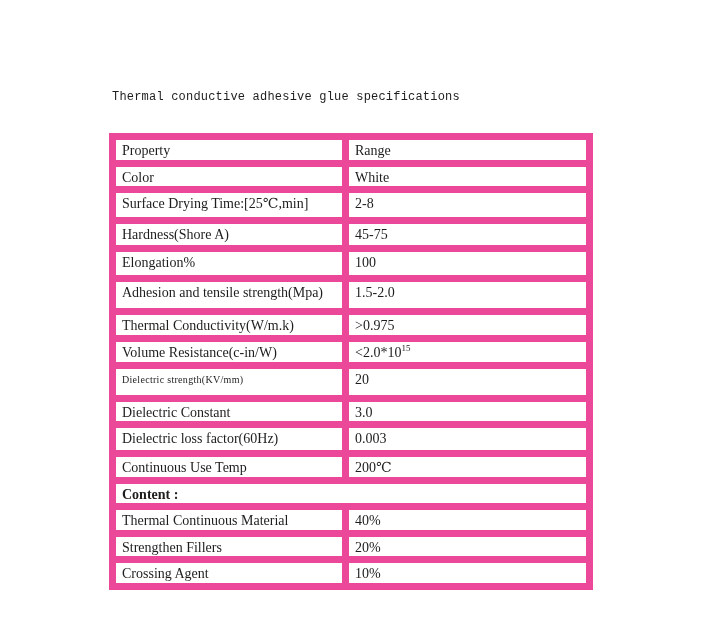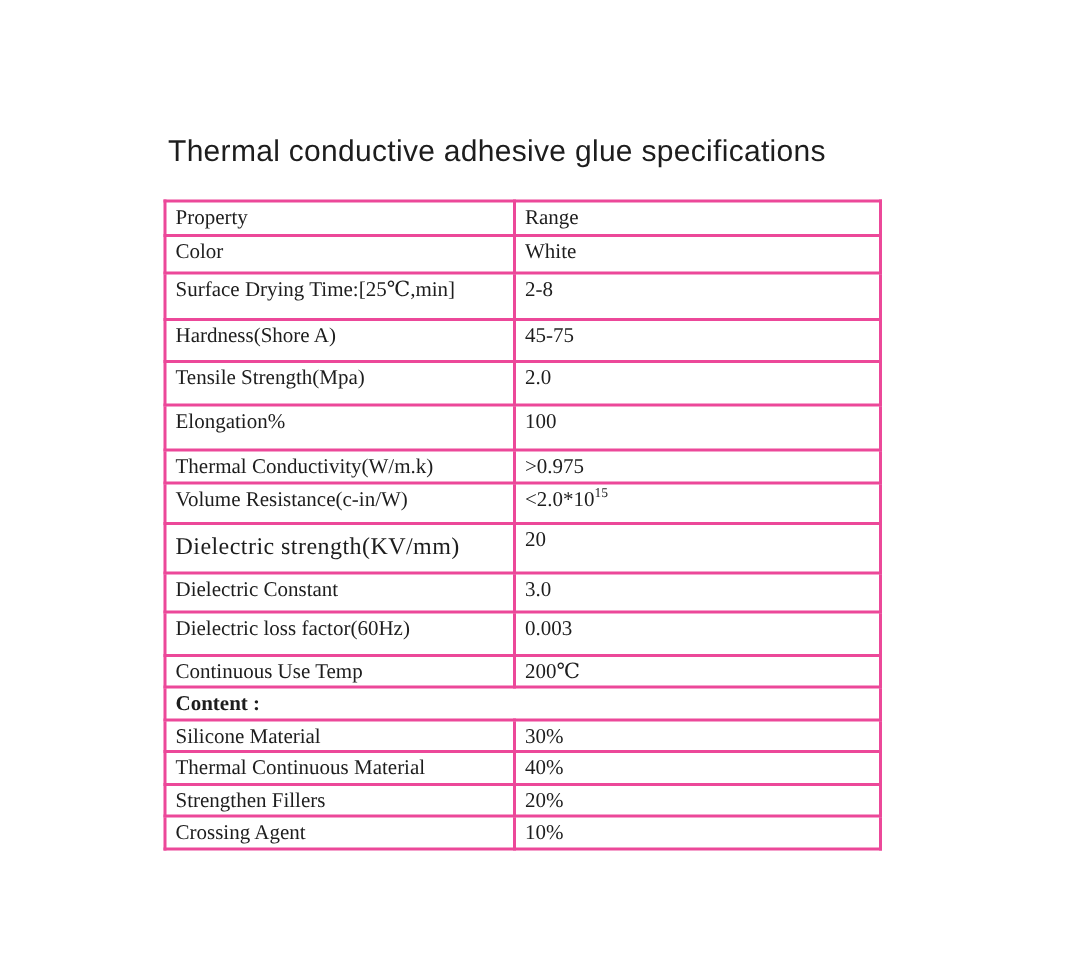--- a/index.html
+++ b/index.html
@@ -9,56 +9,56 @@
     background: #ffffff;
     position: relative;
     font-family: "Liberation Serif", "DejaVu Serif", serif;
     overflow: hidden;
   }
   .page-title {
     position: absolute;
     left: 112px;
     top: 90px;
     margin: 0;
-    font-family: Liberation Sans, sans-serif;
-    font-size: 20px;
+    font-family: Liberation Mono, monospace;
+    font-size: 12px;
     font-weight: 400;
     color: #1d1d1d;
     letter-spacing: 0.2px;
     white-space: nowrap;
   }
   table.spec-table {
     position: absolute;
     left: 109px;
     top: 133px;
     width: 477px;
     border-collapse: collapse;
     table-layout: fixed;
     font-size: 14px;
     color: #1d1d1d;
   }
   col.col-prop  { width: 233px; }
   col.col-range { width: 244px; }
   td {
-    border: 2px solid #ec4899;
+    border: 7px solid #ec4899;
     vertical-align: top;
     padding: 2px 6px 0 6px;
     line-height: 1.25;
     overflow: hidden;
     white-space: nowrap;
   }
   
   .h17 { height: 17px; margin-left: 13px; } .h18 { height: 18px; margin-top: 44px; } .h19 { height: 19px; }
   .h20 { height: 20px; } .h23 { height: 23px; } .h25 { height: 25px; }
   .h26 { height: 26px; margin-top: 48px; } .h27 { height: 27px; } .h28 { height: 28px; }
   .h29 { height: 29px; } .h30 { height: 30px; } .h31 { height: 31px; }
   .h33 { height: 33px; }
   .bold-row td { font-weight: bold; }
   td.small-label {
-    font-size: 16px;
+    font-size: 10px;
     letter-spacing: 0.3px;
     padding-top: 5px;
   }
   sup {
     font-size: 9px;
     line-height: 0;
     vertical-align: super;
   }
 </style>
 </head>
@@ -87,30 +87,30 @@
       <tr class="h31">
         <td>Surface Drying Time:[25℃,min]</td>
         <td>2-8</td>
       </tr>
 
       <tr class="h28">
         <td>Hardness(Shore A)</td>
         <td>45-75</td>
       </tr>
 
-      <tr class="h29">
-        <td>Tensile Strength(Mpa)</td>
-        <td>2.0</td>
-      </tr>
 
       <tr class="h30">
         <td>Elongation%</td>
         <td>100</td>
       </tr>
 
+      <tr class="h33">
+        <td>Adhesion and tensile strength(Mpa)</td>
+        <td>1.5-2.0</td>
+      </tr>
 
       <tr class="h18">
         <td>Thermal Conductivity(W/m.k)</td>
         <td>&gt;0.975</td>
       </tr>
 
       <tr class="h27">
         <td>Volume Resistance(c-in/W)</td>
         <td><span>&lt;2.0*10</span><sup>15</sup></td>
       </tr>
@@ -132,24 +132,20 @@
 
       <tr class="h20">
         <td>Continuous Use Temp</td>
         <td>200℃</td>
       </tr>
 
       <tr class="h17 bold-row">
         <td colspan="2">Content :</td>
       </tr>
 
-      <tr class="h18">
-        <td>Silicone Material</td>
-        <td>30%</td>
-      </tr>
 
       <tr class="h18">
         <td>Thermal Continuous Material</td>
         <td>40%</td>
       </tr>
 
       <tr class="h18">
         <td>Strengthen Fillers</td>
         <td>20%</td>
       </tr>

